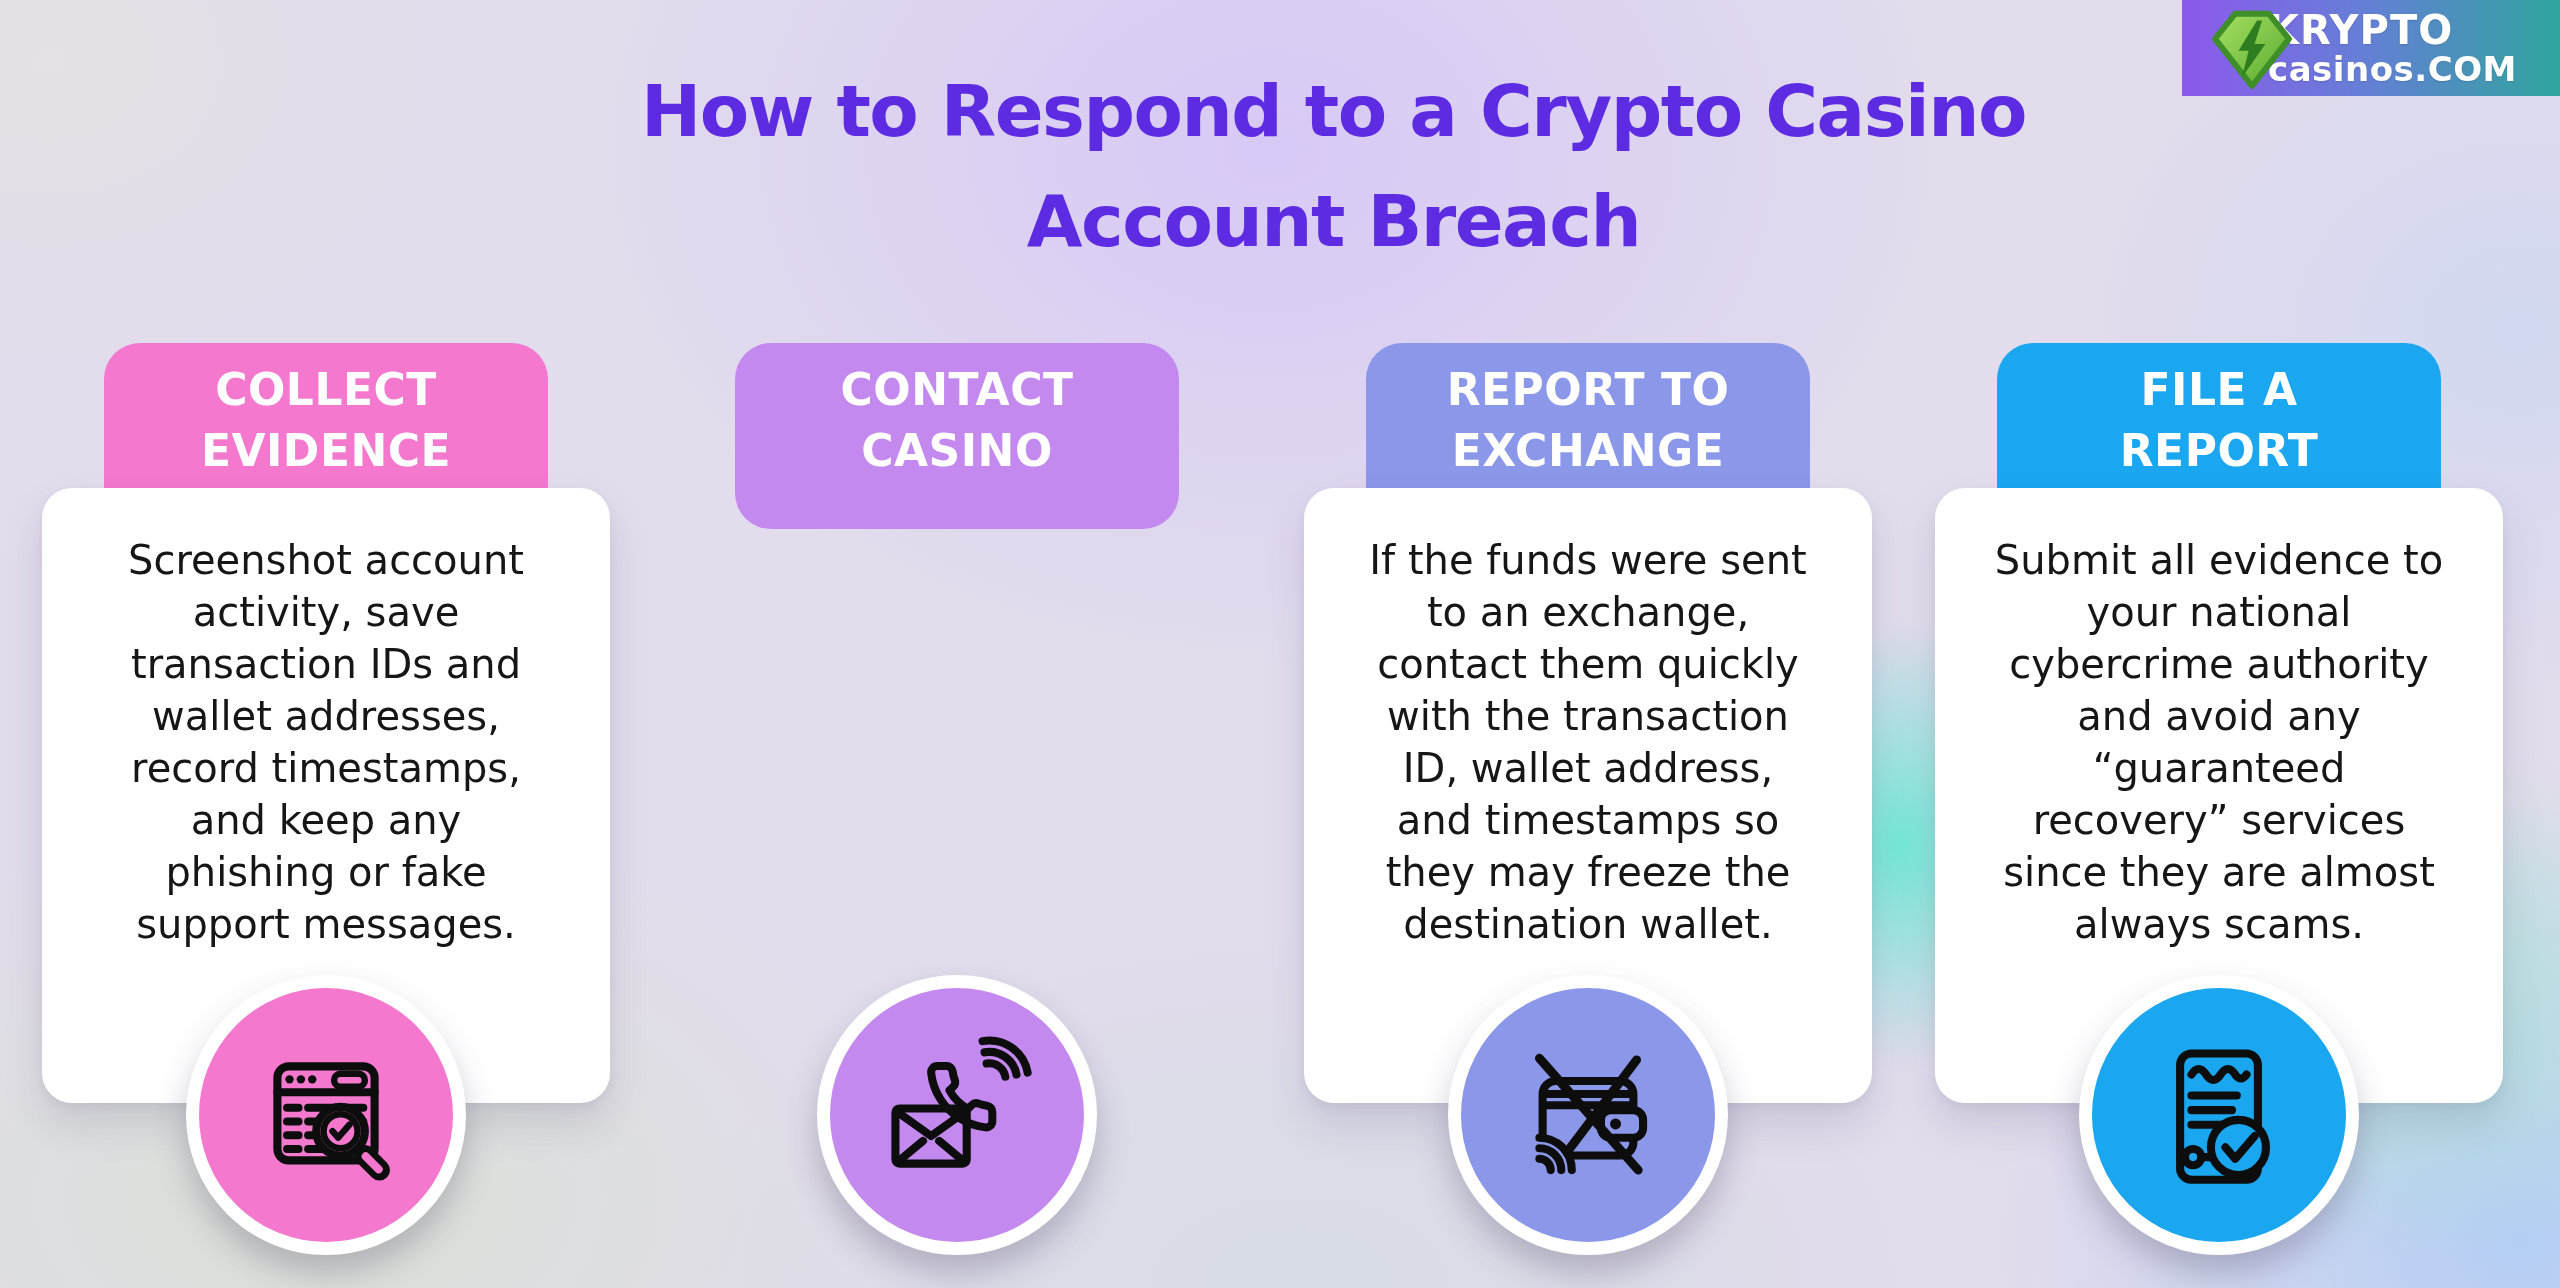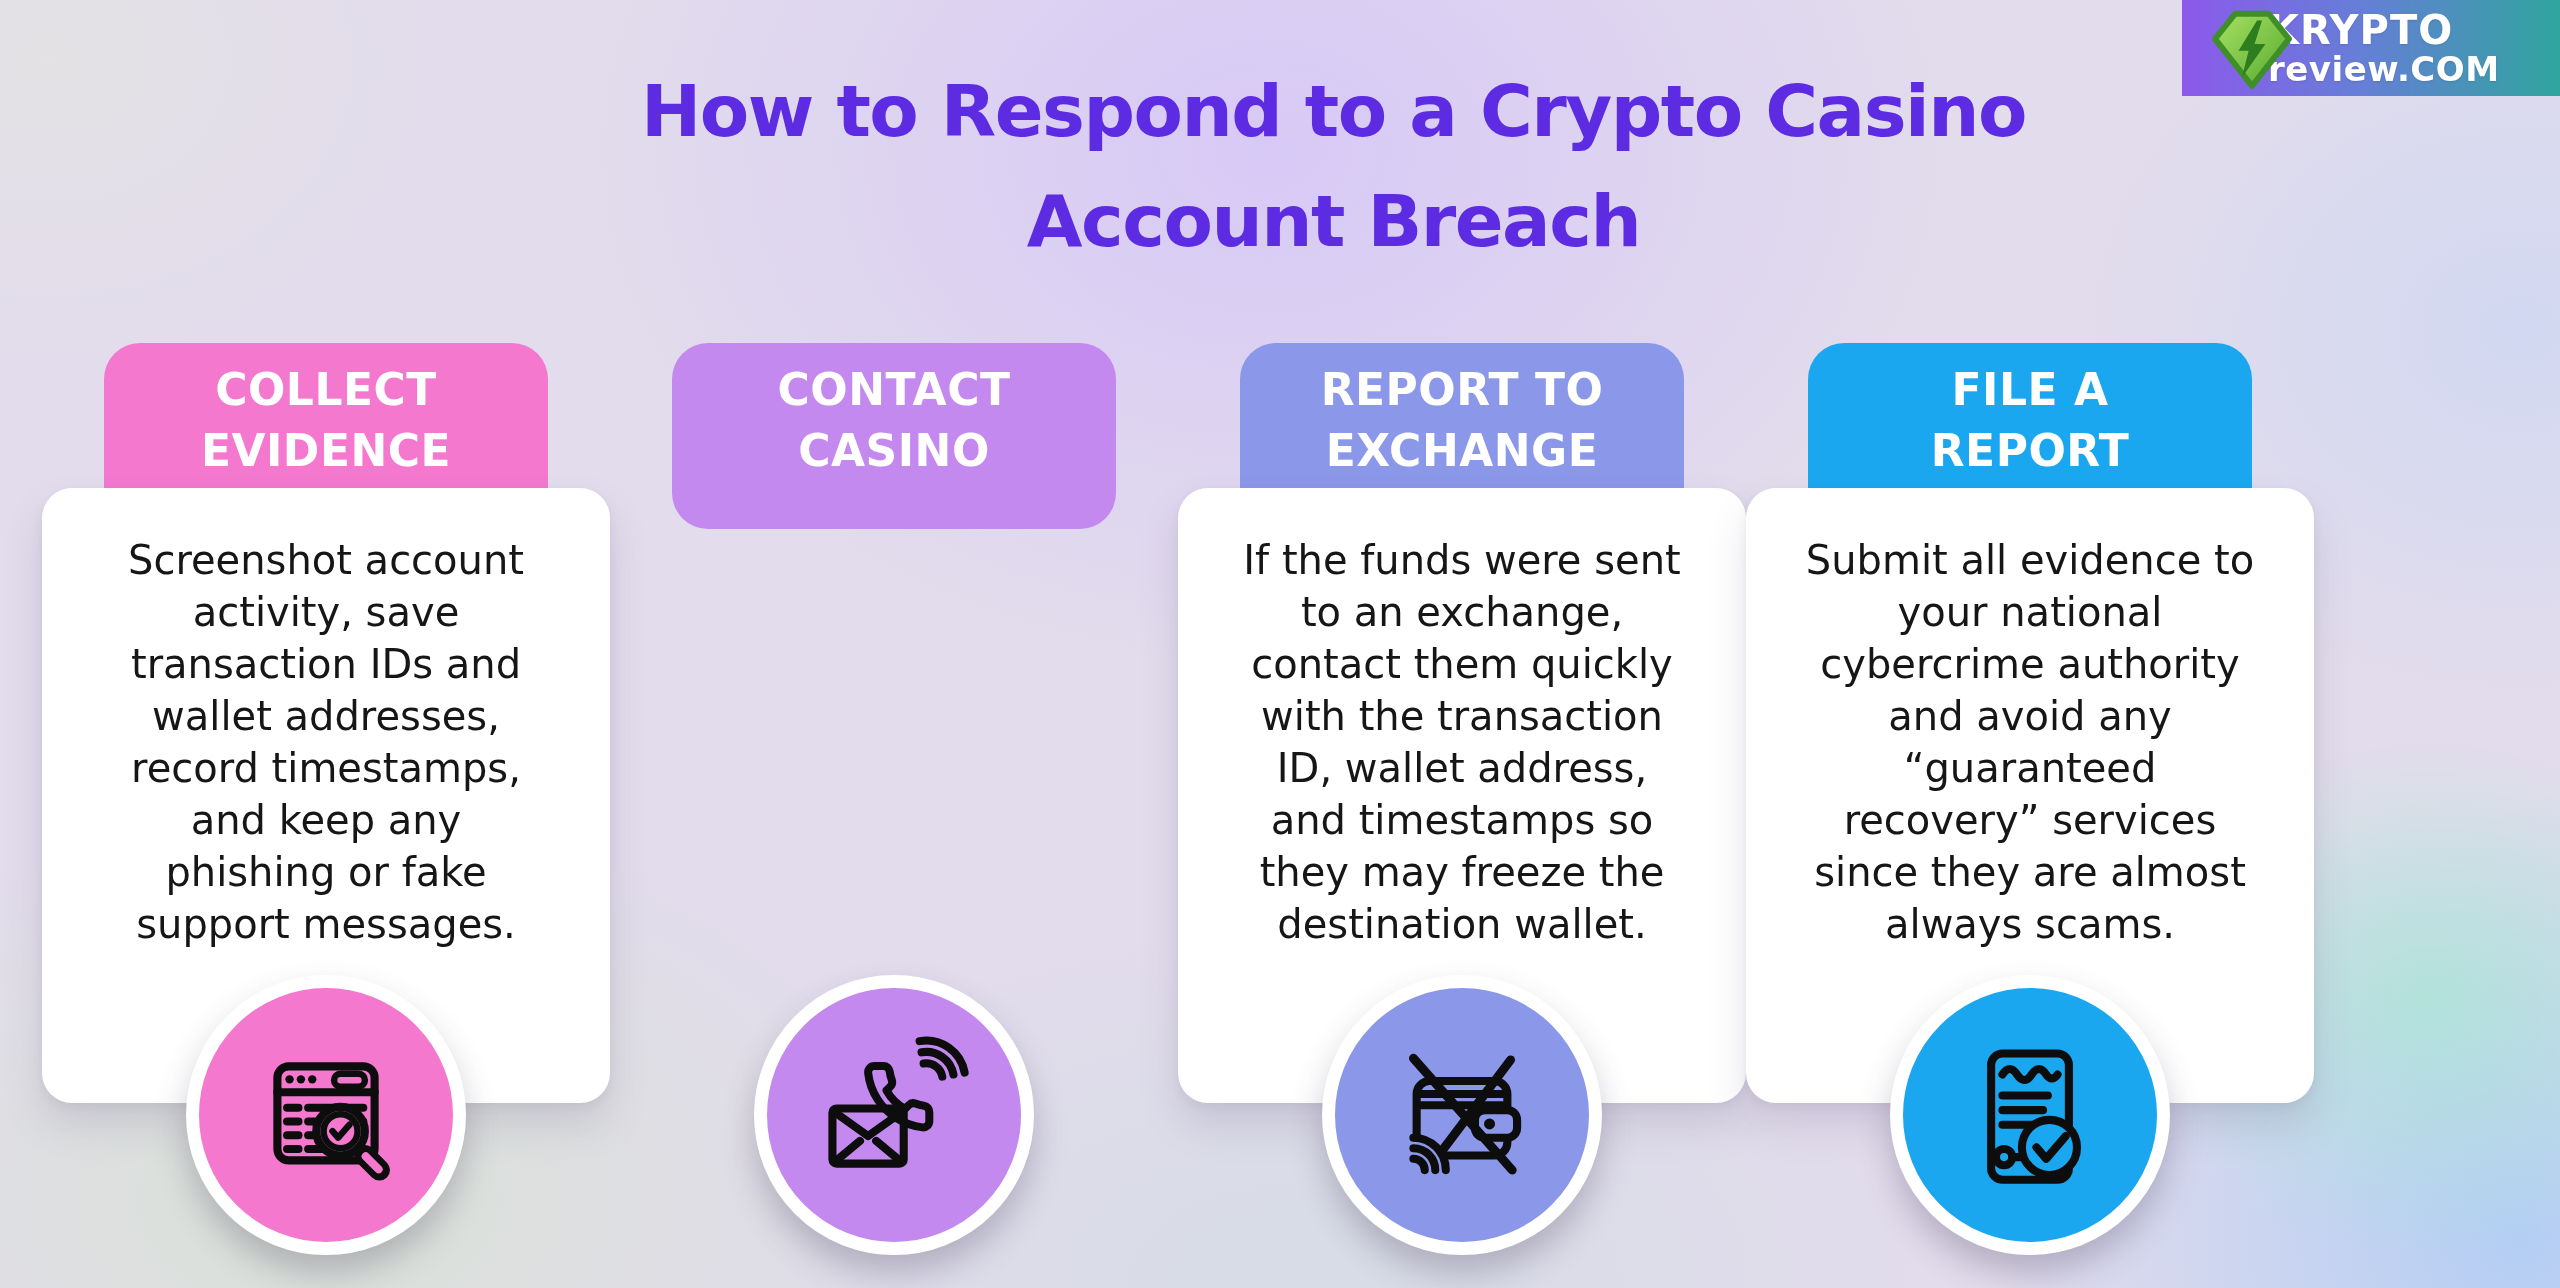--- a/index.html
+++ b/index.html
@@ -45,21 +45,21 @@
     text-shadow:0 1px 2px rgba(0,0,0,0.12);
     white-space:nowrap;
   }
   .logo-text .l1{font-size:40px;letter-spacing:1px;}
   .logo-text .l2{font-size:34px;letter-spacing:0.5px;}
   .gem{position:absolute;left:28px;top:7px;width:84px;height:84px;}
 
   
   .cards{
     position:absolute;top:343px;left:42px;
-    display:flex;
+    display:flex;gap:63px;
   }
   .card{position:relative;width:568px;height:912px;}
 
   .tab{
     position:absolute;top:0;left:62px;right:62px;height:186px;
     border-radius:36px;
     background:var(--accent);
     color:#fff;text-align:center;
     padding-top:17px;box-sizing:border-box;
     font-size:44px;font-weight:800;line-height:1.38;letter-spacing:0.5px;
@@ -98,21 +98,21 @@
 <div class="stage">
 
   <div class="title" style="--accent: #5c2be2;">
     <div>How to Respond to a Crypto Casino</div>
     <div>Account Breach</div>
   </div>
 
   <div class="logo-banner">
     <div class="logo-text">
       <div class="l1">KRYPTO</div>
-      <div class="l2">review.COM</div>
+      <div class="l2">casinos.COM</div>
     </div>
     <svg class="gem" viewBox="0 0 100 100">
       <defs>
         <linearGradient id="gemgrad" x1="0" y1="0" x2="1" y2="1">
           <stop offset="0" stop-color="#a8e063"></stop>
             <stop offset="1" stop-color="#56ab2f"></stop>
         </linearGradient>
       </defs>
       <polygon points="30,8 70,8 94,38 50,94 6,38" fill="url(#gemgrad)" stroke="#3f8f28" stroke-width="7" stroke-linejoin="round"></polygon>
       <path d="M56,16 L34,52 H46 L38,84 L66,44 H53 L62,16 Z" fill="#2e7d1f"></path>

